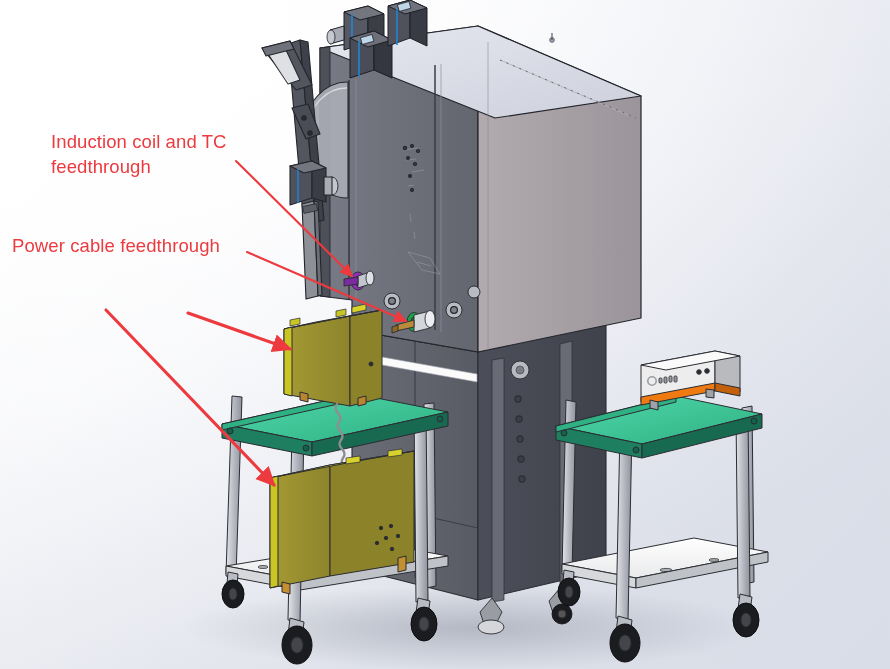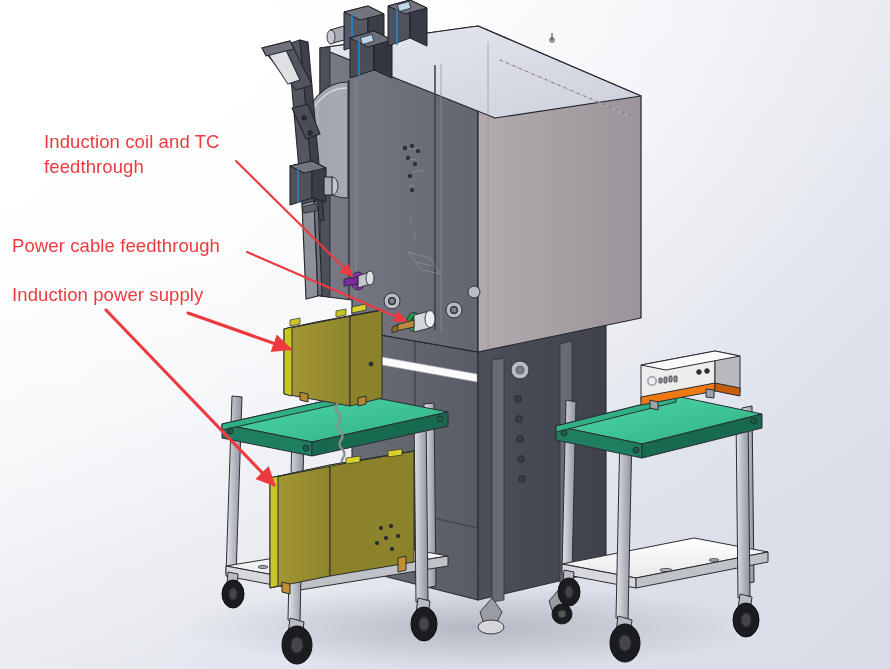--- a/index.html
+++ b/index.html
@@ -18,21 +18,21 @@
     background:linear-gradient(135deg, rgba(255,255,255,.95) 0%, rgba(255,255,255,.55) 30%, rgba(222,226,235,.35) 70%, rgba(214,219,230,.55) 100%);
     pointer-events:none;
   }
   svg#scene{position:absolute;left:0;top:0;width:890px;height:669px;}
   .lbl{
     position:absolute;color:#ec3a3f;
     font-size:18.5px;line-height:25px;letter-spacing:.1px;
     white-space:pre-line;
     text-shadow:0 0 3px rgba(255,255,255,.95),0 0 6px rgba(255,255,255,.85);
   }
-  #lbl1{left:44px;top:129px;}
+  #lbl1{left:51px;top:129px;}
   #lbl2{left:12px;top:227px;margin-top:6px;}
   #lbl3{left:12px;top:282px;}
 </style>
 </head>
 <body>
 
 <div id="stage">
 
   <svg id="scene" viewBox="0 0 890 669">
     <defs>
@@ -379,15 +379,14 @@
       <line x1="188" y1="313" x2="290" y2="349" stroke-width="3.1" marker-end="url(#arrowHead)"></line>
       <line x1="106" y1="310" x2="274" y2="485" stroke-width="3.1" marker-end="url(#arrowHead)"></line>
     </g>
   </svg>
 
   <div class="lbl" id="lbl1">Induction coil and TC
 feedthrough</div>
 
   <div class="lbl" id="lbl2">Power cable feedthrough</div>
 
-  <div class="lbl" id="lbl3">Induction power supply</div>
 
 </div>
 
 </body></html>

